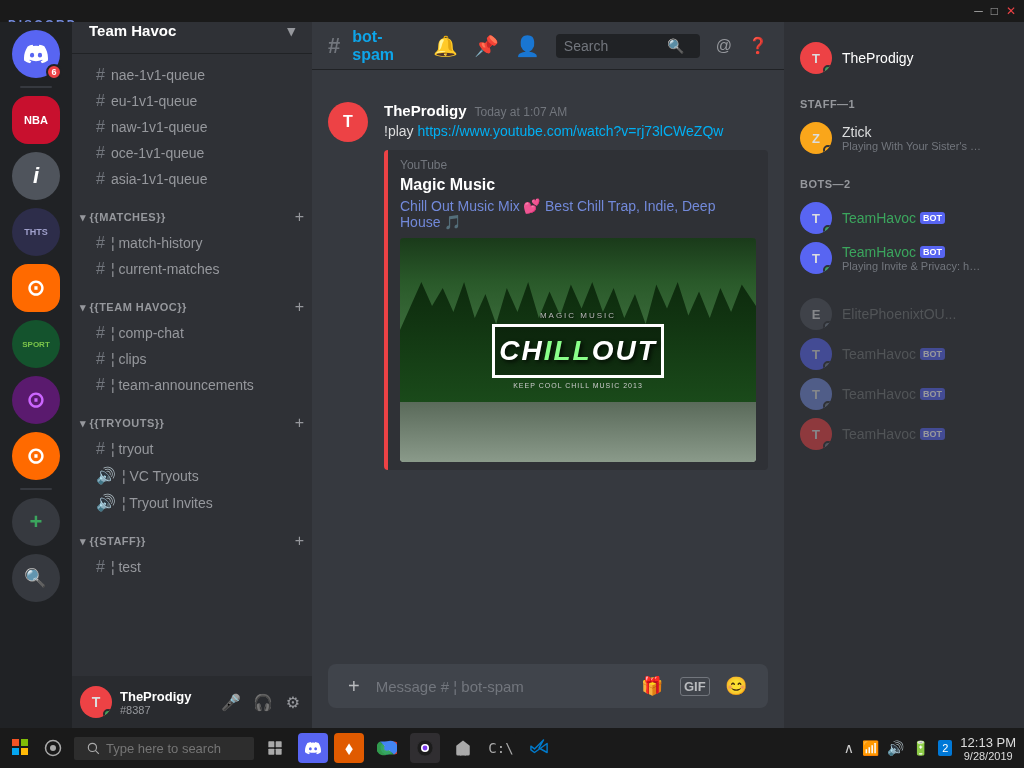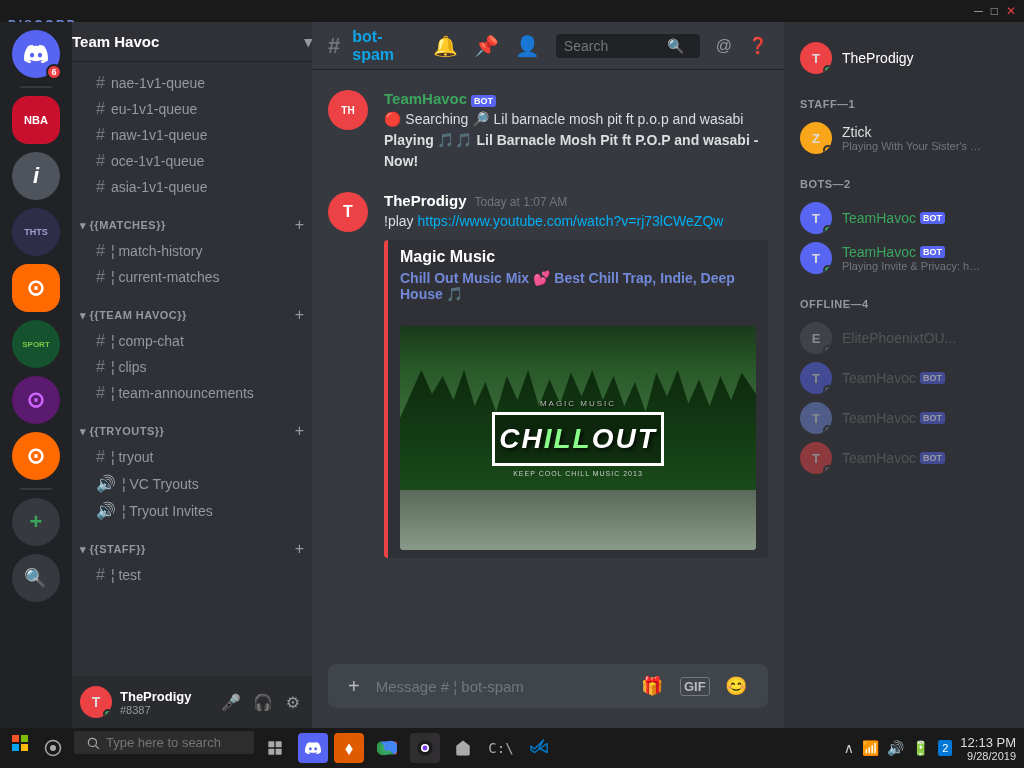--- a/index.html
+++ b/index.html
@@ -18,21 +18,21 @@
     .server-icon { width: 48px; height: 48px; border-radius: 50%; display: flex; align-items: center; justify-content: center; cursor: pointer; position: relative; transition: border-radius 0.2s; background: #36393f; font-size: 14px; font-weight: bold; color: white; }
     .server-icon.active { border-radius: 16px; }
     .server-icon.discord { background: #5865f2; border-radius: 50%; }
     .server-badge { position: absolute; bottom: -2px; right: -2px; background: #ed4245; color: white; font-size: 9px; border-radius: 50%; width: 16px; height: 16px; display: flex; align-items: center; justify-content: center; border: 2px solid #202225; }
     .server-divider { width: 32px; height: 2px; background: #36393f; border-radius: 1px; }
     .server-add { background: #36393f; color: #3ba55d; font-size: 22px; }
     .server-search-icon { background: #36393f; color: #3ba55d; font-size: 18px; }
 
     
     .channel-sidebar { width: 240px; background: #2f3136; display: flex; flex-direction: column; flex-shrink: 0; }
-    .server-header { height: 40px; display: flex; align-items: center; justify-content: space-between; padding: 0 0; border-bottom: 1px solid #202225; font-weight: 600; font-size: 15px; color: #fff; cursor: pointer; flex-shrink: 0; }
+    .server-header { height: 32px; display: flex; justify-content: space-between; padding: 0 17px; border-bottom: 1px solid #202225; font-weight: 600; font-size: 15px; color: #fff; cursor: pointer; flex-shrink: 0; }
     .channel-list { flex: 1; overflow-y: auto; padding: 8px 0; }
     .channel-list::-webkit-scrollbar { width: 4px; }
     .channel-list::-webkit-scrollbar-thumb { background: #202225; border-radius: 2px; }
     .channel-category { padding: 16px 8px 4px 8px; display: flex; align-items: center; justify-content: space-between; }
     .channel-category-name { font-size: 11px; font-weight: 700; color: #96989d; text-transform: uppercase; letter-spacing: 0.5px; cursor: pointer; }
     .channel-add-btn { color: #96989d; font-size: 16px; cursor: pointer; }
     .channel-item { display: flex; align-items: center; padding: 4px 8px 4px 16px; margin: 0 8px; border-radius: 4px; cursor: pointer; color: #96989d; font-size: 14px; gap: 6px; }
     .channel-icon { font-size: 16px; color: #72767d; flex-shrink: 0; }
     .channel-name { flex: 1; overflow: hidden; text-overflow: ellipsis; white-space: nowrap; }
     .voice-channel-item { display: flex; align-items: center; padding: 4px 8px 4px 16px; margin: 0 8px; border-radius: 4px; cursor: pointer; color: #96989d; font-size: 14px; gap: 6px; }
@@ -74,21 +74,21 @@
     .message-author { font-weight: 600; font-size: 15px; color: #fff; cursor: pointer; }
     .message-timestamp { font-size: 12px; color: #72767d; }
     .message-text { font-size: 14px; line-height: 1.5; color: #dcddde; }
     .message-text a { color: #00b0f4; text-decoration: none; }
     .message-text strong { font-weight: 700; }
 
     
     .embed { margin-top: 8px; border-left: 4px solid #ed4245; background: #2f3136; border-radius: 4px; padding: 8px 12px; max-width: 440px; }
     .embed-provider { font-size: 12px; color: #72767d; margin-bottom: 4px; }
     .embed-title { font-size: 16px; font-weight: 600; color: #fff; margin-bottom: 4px; }
-    .embed-description { font-size: 14px; color: #dcddde; margin-bottom: 24px; font-weight: bold; }
+    .embed-description { font-size: 14px; color: #dcddde; margin-bottom: 8px; }
     .embed-description a { color: #7289da; text-decoration: none; }
     .embed-image { width: 100%; max-width: 400px; height: 224px; border-radius: 4px; overflow: hidden; background: #1a1a1a; position: relative; }
 
     
     .message-input-area { padding: 0 16px 20px; flex-shrink: 0; }
     .message-input-bar { background: #40444b; border-radius: 8px; display: flex; align-items: center; padding: 0 16px; gap: 12px; min-height: 44px; }
     .input-icon-btn { background: none; border: none; color: #96989d; cursor: pointer; font-size: 18px; padding: 4px; }
     .message-input { flex: 1; background: none; border: none; color: #dcddde; font-size: 15px; outline: none; padding: 10px 0; }
     .message-input::placeholder { color: #72767d; }
 
@@ -106,28 +106,28 @@
     .member-status.offline { background: #747f8d; }
     .member-info { min-width: 0; }
     .member-name { font-size: 14px; font-weight: 500; color: #96989d; white-space: nowrap; overflow: hidden; text-overflow: ellipsis; }
     .member-name.offline { color: #515457; }
     .member-activity { font-size: 11px; color: #72767d; white-space: nowrap; overflow: hidden; text-overflow: ellipsis; max-width: 140px; }
     .bot-badge { background: #5865f2; color: white; font-size: 9px; padding: 1px 3px; border-radius: 3px; font-weight: 700; margin-left: 4px; display: inline-block; }
     .member-name-row { display: flex; align-items: center; }
 
     
     .taskbar { height: 40px; background: #1a1a1a; display: flex; align-items: center; justify-content: space-between; padding: 0 8px; flex-shrink: 0; }
-    .taskbar-left { display: flex; align-items: flex-start; gap: 4px; }
+    .taskbar-left { display: flex; align-items: center; gap: 4px; }
     .start-btn { background: none; border: none; cursor: pointer; padding: 4px; }
     .taskbar-search { background: #2d2d2d; border: none; border-radius: 2px; padding: 4px 12px; color: #ddd; font-size: 13px; width: 180px; display: flex; align-items: center; gap: 6px; cursor: text; }
     .taskbar-search input { background: none; border: none; color: #ddd; font-size: 13px; outline: none; width: 140px; }
     .taskbar-icons { display: flex; align-items: center; gap: 6px; }
     .taskbar-app { width: 34px; height: 34px; display: flex; align-items: center; justify-content: center; border-radius: 4px; cursor: pointer; }
     .taskbar-right { display: flex; align-items: center; gap: 8px; color: #ddd; font-size: 12px; }
-    .taskbar-time { text-align: right; }
+    .taskbar-time { text-align: center; }
     .taskbar-time-main { font-size: 13px; }
     .taskbar-time-date { font-size: 11px; }
     .system-tray { display: flex; align-items: center; gap: 8px; }
     .tray-icon { font-size: 14px; color: #ccc; cursor: pointer; }
     .av-red { background: #ed4245; }
 
     
     .bot-spam-image { width: 100%; height: 100%; background: linear-gradient(180deg, #2a4a2a 0%, #1a3a1a 40%, #4a6a4a 70%, #6a7a6a 100%); display: flex; align-items: center; justify-content: center; position: relative; overflow: hidden; }
     .chillout-text { border: 3px solid white; padding: 8px 4px; color: white; font-size: 28px; font-weight: 900; font-style: italic; letter-spacing: 2px; text-shadow: 2px 2px 4px rgba(0,0,0,0.8); background: rgba(0,0,0,0.3); }
   </style>
@@ -295,49 +295,36 @@
           <input type="text" placeholder="Search" style="">
           <span class="search-icon">🔍</span>
         </div>
         <button class="header-icon-btn" style="font-size:16px;">@</button>
         <button class="header-icon-btn" style="font-size:16px;">❓</button>
       </div>
     </div>
 
     <div class="messages-area">
 
-      <div class="message-group">
-        <div class="message-avatar" style="background:#ed4245;">
-          <span style="font-size:10px;font-weight:900;color:white;">TH</span>
-        </div>
-        <div class="message-content">
-          <div class="message-header">
-            <span class="message-author" style="color:#3ba55d;">TeamHavoc<span class="bot-badge">BOT</span></span>
-          </div>
-          <div class="message-text">
-            🔴 Searching 🔎 Lil barnacle mosh pit ft p.o.p and wasabi<br>
-            <strong>Playing 🎵🎵 Lil Barnacle Mosh Pit ft P.O.P and wasabi - Now!</strong>
-          </div>
-        </div>
-      </div>
 
       <div class="message-group" style="margin-top:12px;">
         <div class="message-avatar av-red">
           <span style="color:white;font-size:16px;font-weight:bold;">T</span>
         </div>
         <div class="message-content">
           <div class="message-header">
             <span class="message-author">TheProdigy</span>
             <span class="message-timestamp">Today at 1:07 AM</span>
           </div>
           <div class="message-text">
             !play <a href="#">https://www.youtube.com/watch?v=rj73lCWeZQw</a>
           </div>
 
           <div class="embed">
+            <div class="embed-provider">YouTube</div>
             <div class="embed-title">Magic Music</div>
             <div class="embed-description">
               <a href="#">Chill Out Music Mix 💕 Best Chill Trap, Indie, Deep House 🎵</a>
             </div>
             <div class="embed-image">
               <div class="bot-spam-image">
 
                 <div style="position:absolute;top:0;left:0;right:0;bottom:0;background:linear-gradient(to bottom, #1a3a1a 0%, #2a5a2a 20%, #3a6a3a 40%, #4a7a4a 55%, #6a8a6a 70%, #8a9a8a 85%, #aab0a8 100%);"></div>
 
                 <div style="position:absolute;bottom:60px;left:0;right:0;height:120px;background:linear-gradient(to bottom,#0d2a0d,#1a4a1a);clip-path:polygon(0 100%,0 40%,3% 20%,6% 0%,9% 20%,12% 5%,15% 25%,18% 0%,21% 30%,24% 10%,27% 35%,30% 5%,33% 25%,36% 0%,39% 30%,42% 8%,45% 28%,48% 2%,51% 22%,54% 0%,57% 25%,60% 5%,63% 30%,66% 10%,69% 35%,72% 2%,75% 22%,78% 0%,81% 28%,84% 8%,87% 30%,90% 5%,93% 25%,96% 2%,100% 20%,100% 100%);"></div>
@@ -423,21 +410,20 @@
           <div class="member-name-row">
             <span class="member-name" style="color:#3ba55d;">TeamHavoc</span>
             <span class="bot-badge">BOT</span>
           </div>
           <div class="member-activity">Playing Invite &amp; Privacy: https:...</div>
         </div>
       </div>
     </div>
 
     <div class="member-section">
-      <div class="member-section-header">OFFLINE—4</div>
       <div class="member-item">
         <div class="member-avatar" style="background:#4f545c;opacity:0.5;">
           E
           <div class="member-status offline"></div>
         </div>
         <div class="member-info">
           <div class="member-name-row">
             <span class="member-name offline">ElitePhoenixtOU...</span>
           </div>
         </div>

